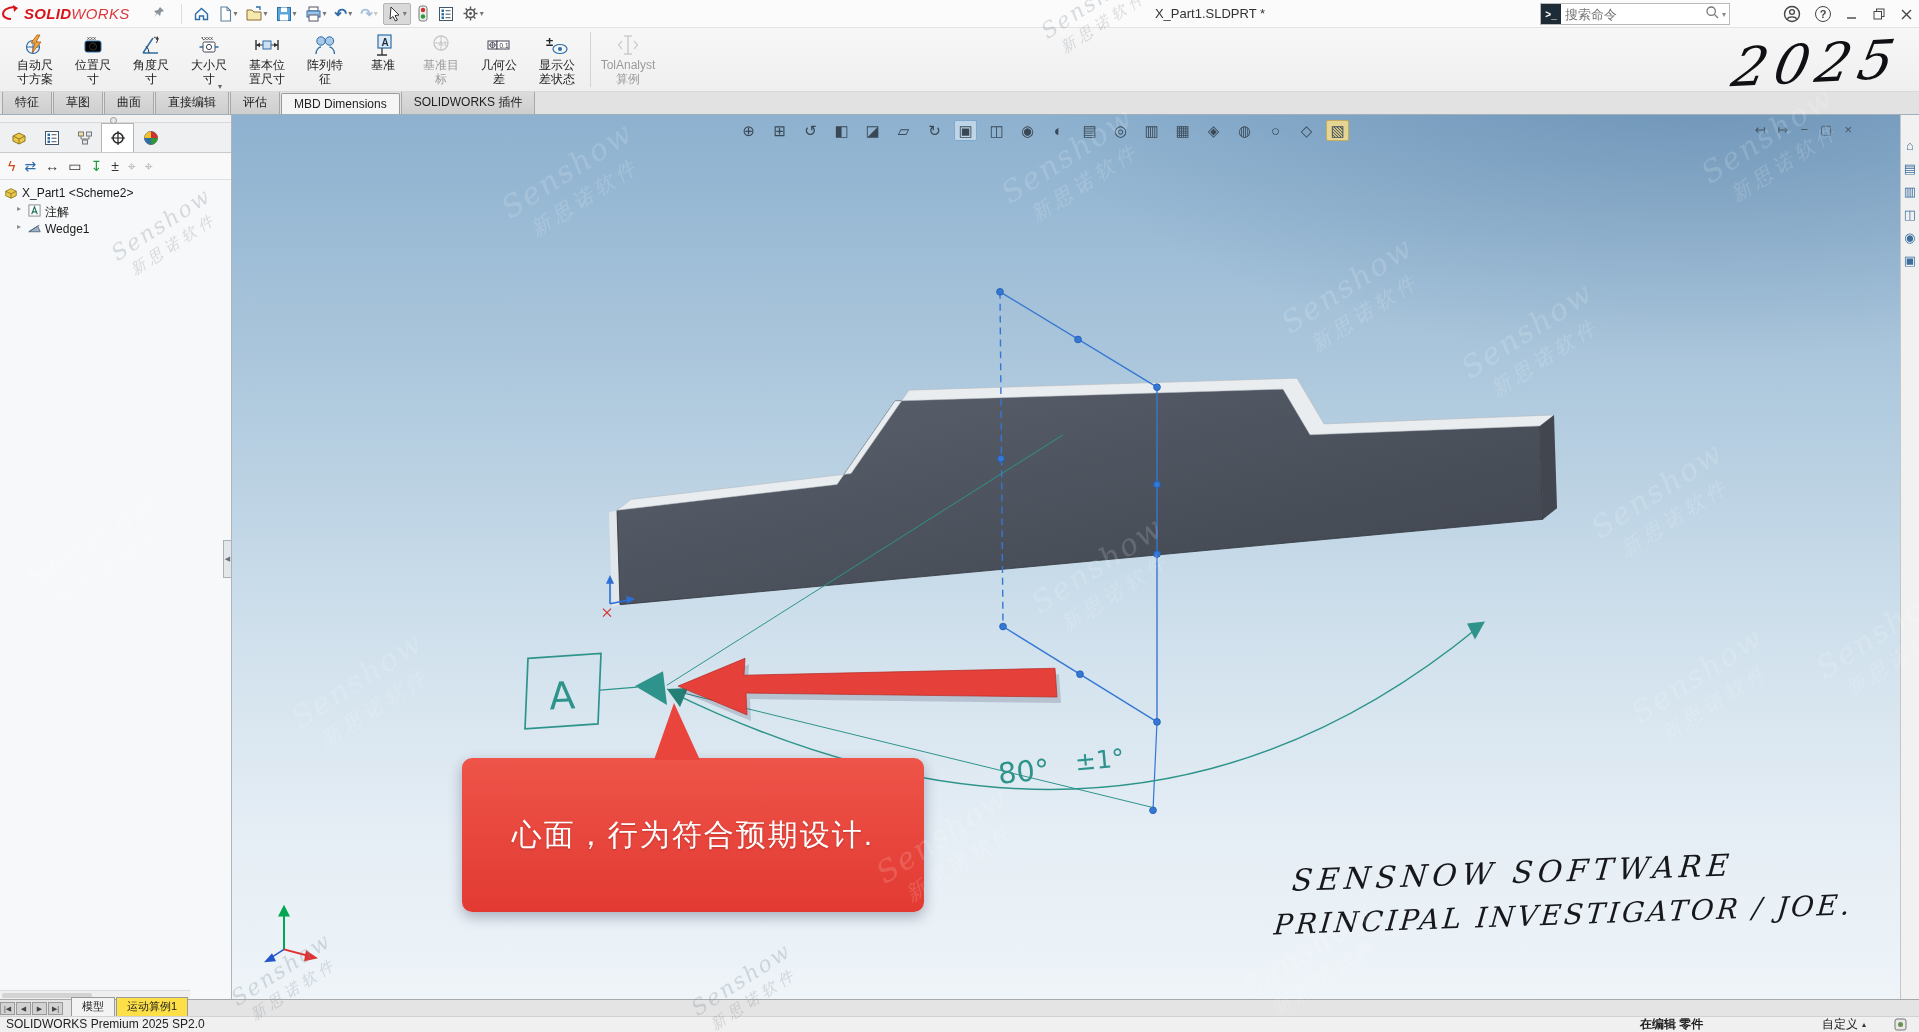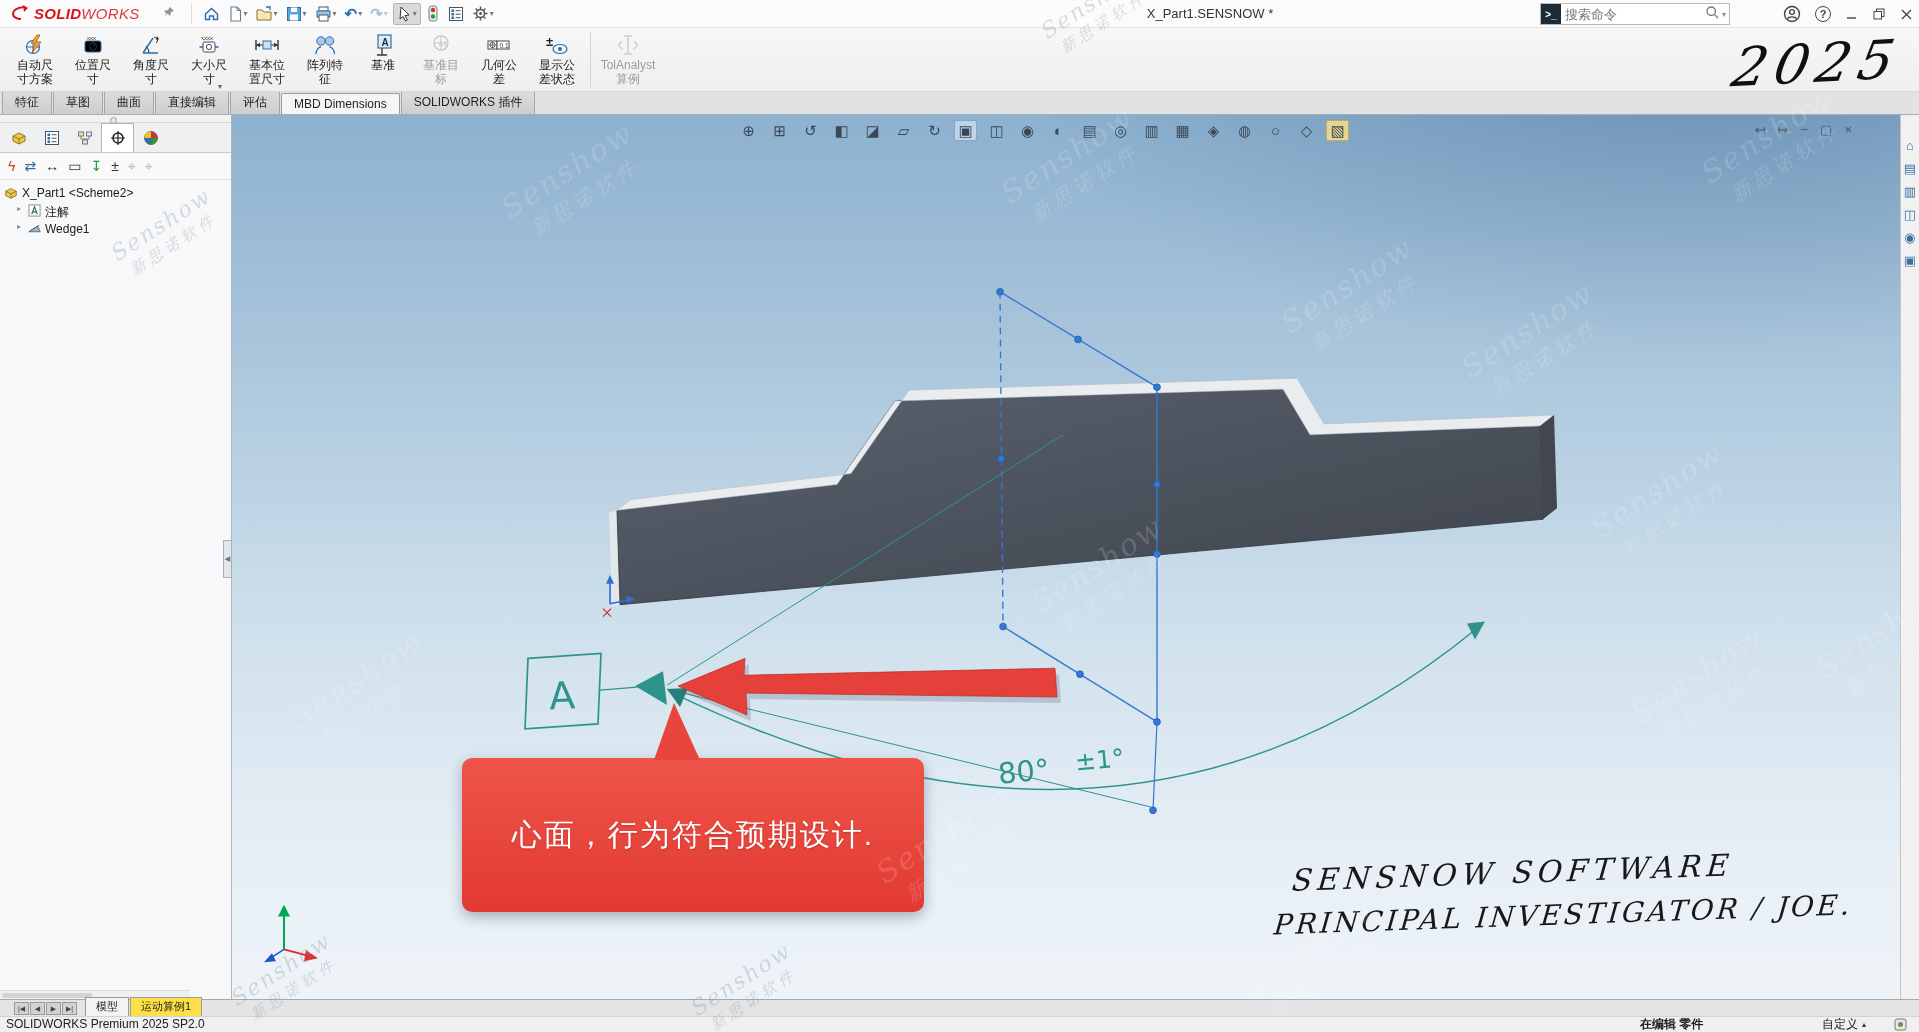--- a/index.html
+++ b/index.html
@@ -1,21 +1,21 @@
 <!DOCTYPE html>
 <html><head>
 <meta charset="utf-8">
 <style>
   * { margin:0; padding:0; box-sizing:border-box; }
   html,body { width:1919px; height:1032px; overflow:hidden; }
   body { font-family:"Liberation Sans", sans-serif; background:#fff; position:relative; font-size:13px; color:#1a1a1a; }
 
   
   .titlebar { height:28px; background:#fbfbfb; border-bottom:1px solid #e4e4e4; display:flex; align-items:center; position:relative; z-index:30; }
-  .logo { display:flex; align-items:center; gap:4px; padding:0 14px 0 10px; }
+  .logo { display:flex; align-items:center; gap:4px; padding:0 14px 0 0; }
   .logo-text { font-size:15px; font-style:italic; letter-spacing:.3px; color:#d7141a; }
   .logo-text b { font-weight:700; } .logo-text span { font-weight:400; opacity:.85; }
   .menu { display:flex; gap:2px; }
   .menu-item { padding:4px 10px; font-size:13px; color:#222; cursor:default; }
   .pin-icon { margin:0 8px; color:#8a949c; }
   .tb-sep { width:1px; height:20px; background:#dcdcdc; margin:0 8px; }
   .qat { display:flex; align-items:center; gap:2px; }
   .qat-btn { display:flex; align-items:center; padding:2px 3px; border-radius:2px; }
   .qat-btn svg { display:block; }
   .qat-caret { font-size:8px; color:#777; margin-left:1px; }
@@ -95,21 +95,21 @@
   .tp-icon { font-size:13px; color:#3c6f9e; line-height:14px; }
 
   
   .wm { position:absolute; z-index:45; pointer-events:none; transform:rotate(-33deg); text-align:center; color:#fff; opacity:.15; font-style:italic; }
   .wm .en { display:block; font-size:30px; font-family:"DejaVu Serif", serif; letter-spacing:2px; }
   .wm .cn { display:block; font-size:20px; letter-spacing:5px; margin-top:2px; }
   .wm.dark { color:#7e8a96; opacity:.28; }
   .wm.small .en { font-size:22px; } .wm.small .cn { font-size:15px; }
 
   
-  .bottom-tabs { height:17px; background:#e4e4e4; border-top:1px solid #a8a8a8; display:flex; align-items:flex-end; padding-left:14px; position:relative; z-index:30; }
+  .bottom-tabs { height:17px; background:#e4e4e4; border-top:1px solid #a8a8a8; display:flex; align-items:flex-end; padding-left:0; position:relative; z-index:30; }
   .bnav { display:flex; gap:1px; margin-right:8px; margin-bottom:1px; }
   .bnav span { width:15px; height:13px; background:#d2d2d2; border:1px solid #9a9a9a; font-size:7px; display:flex; align-items:center; justify-content:center; color:#444; }
   .btab { font-size:11px; padding:1px 10px 2px; border:1px solid #9a9a9a; border-bottom:none; background:#fde047; margin-right:1px; }
   .btab.active { background:#f3f3f3; }
   .statusbar { height:16px; background:#f0f0f0; border-top:1px solid #d2d2d2; font-size:12px; color:#222; position:relative; z-index:30; line-height:15px; }
   .status-left { padding-left:6px; }
   .status-mode { position:absolute; left:1640px; top:0;font-weight:bold; }
   .status-units { position:absolute; left:1822px; top:0; display:flex; gap:4px; align-items:flex-end; }
   .status-units .caret { font-size:8px; color:#333; }
   .status-icon { position:absolute; left:1894px; top:1px; }
@@ -201,21 +201,21 @@
     <span class="qat-btn">
       <svg width="17" height="17" viewBox="0 0 17 17">
           <circle cx="8.5" cy="8.5" r="4" fill="none" stroke="#555" stroke-width="1.6"></circle>
           <circle cx="8.5" cy="8.5" r="1.4" fill="#555"></circle>
           <path d="M8.5 1.5v2.4M8.5 13.1v2.4M1.5 8.5h2.4M13.1 8.5h2.4M3.6 3.6l1.7 1.7M11.7 11.7l1.7 1.7M13.4 3.6l-1.7 1.7M5.3 11.7l-1.7 1.7" stroke="#555" stroke-width="1.4"></path>
         </svg>
       <span class="qat-caret">▾</span>
     </span>
   </div>
 
-  <div class="doc-title">X_Part1.SENSNOW *</div>
+  <div class="doc-title">X_Part1.SLDPRT *</div>
 
   <div class="search-box">
     <span class="search-shortcut">&gt;_</span>
     <input class="search-input" placeholder="搜索命令" style="">
     <span class="search-mag">
       <svg width="15" height="15" viewBox="0 0 15 15">
           <circle cx="6.2" cy="6.2" r="4.2" fill="none" stroke="#777" stroke-width="1.3"></circle>
           <path d="M9.4 9.4L13 13" stroke="#777" stroke-width="1.3"></path>
         </svg>
     </span>

